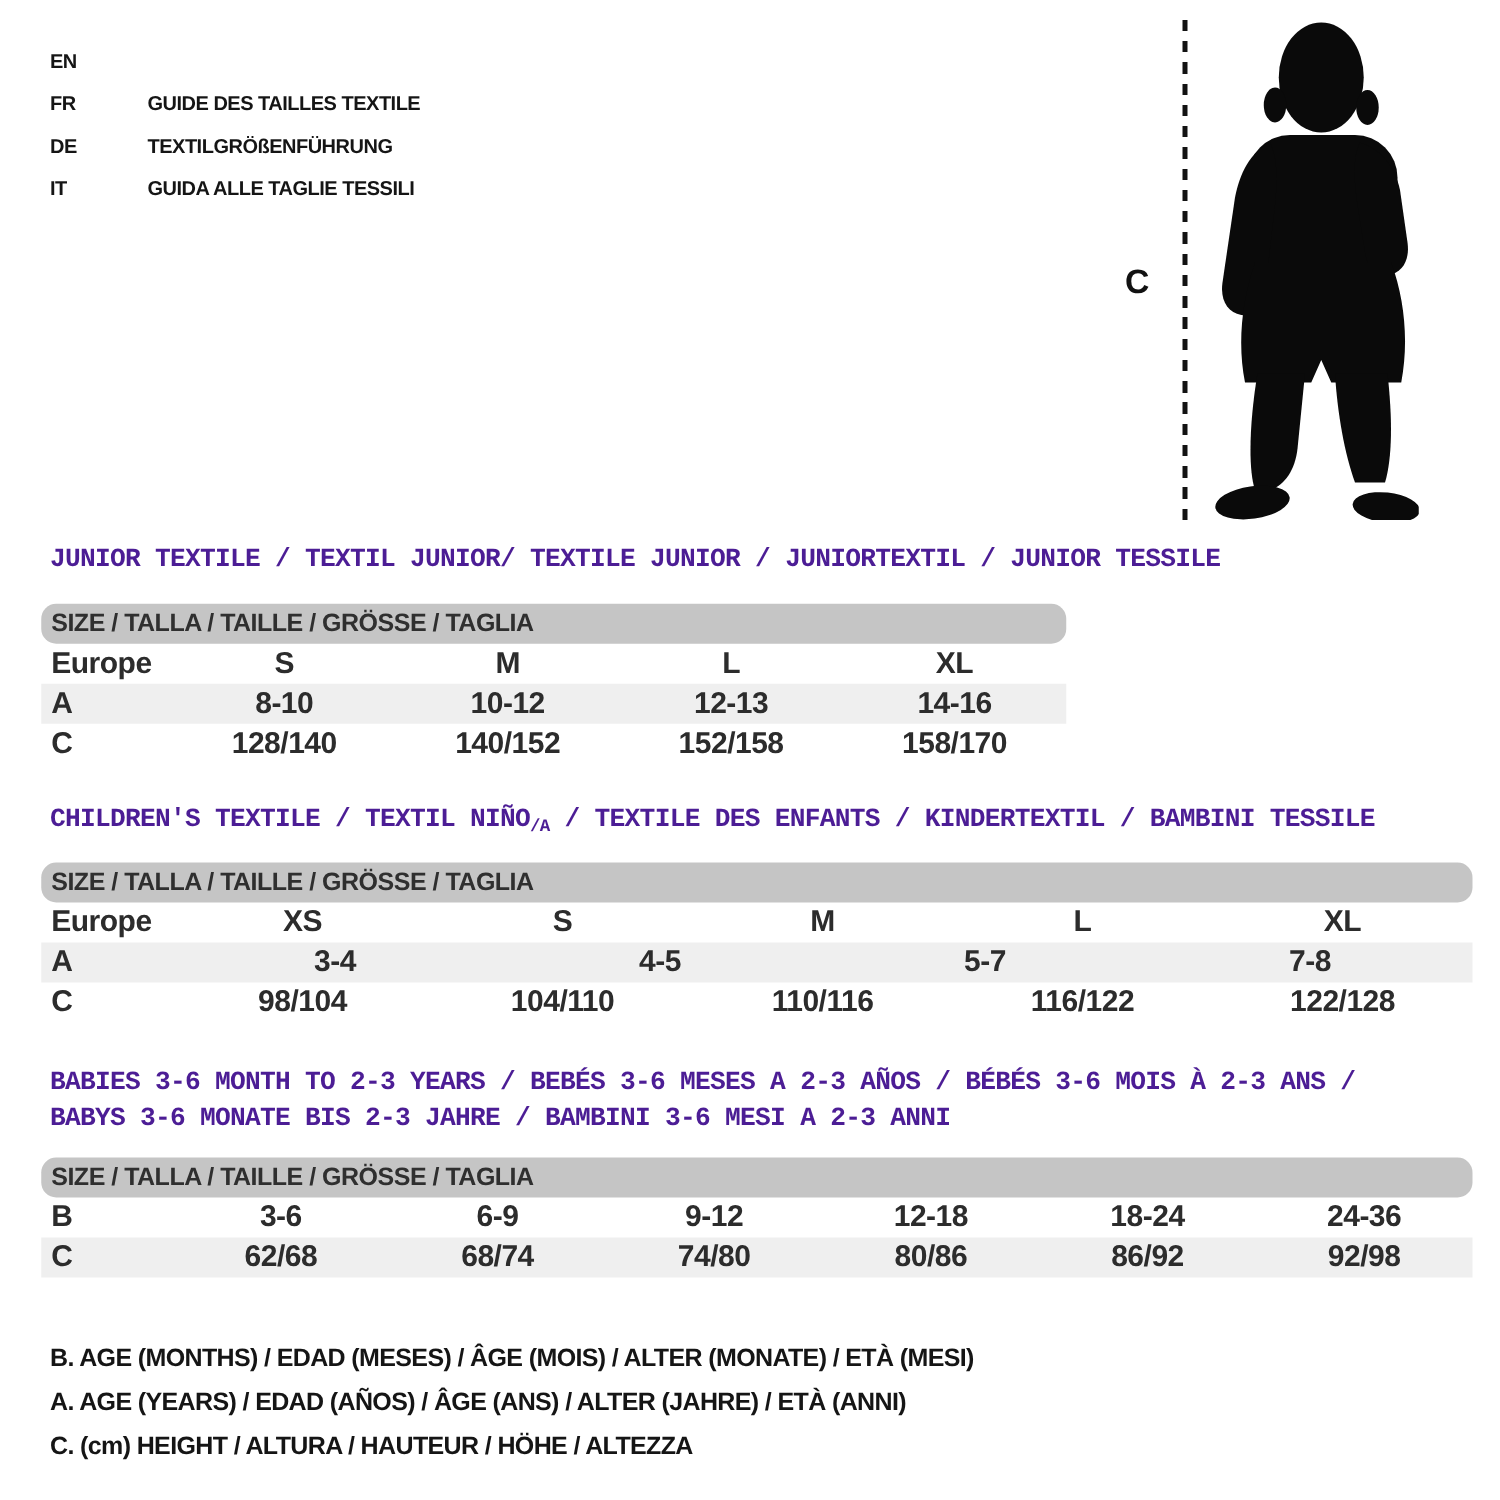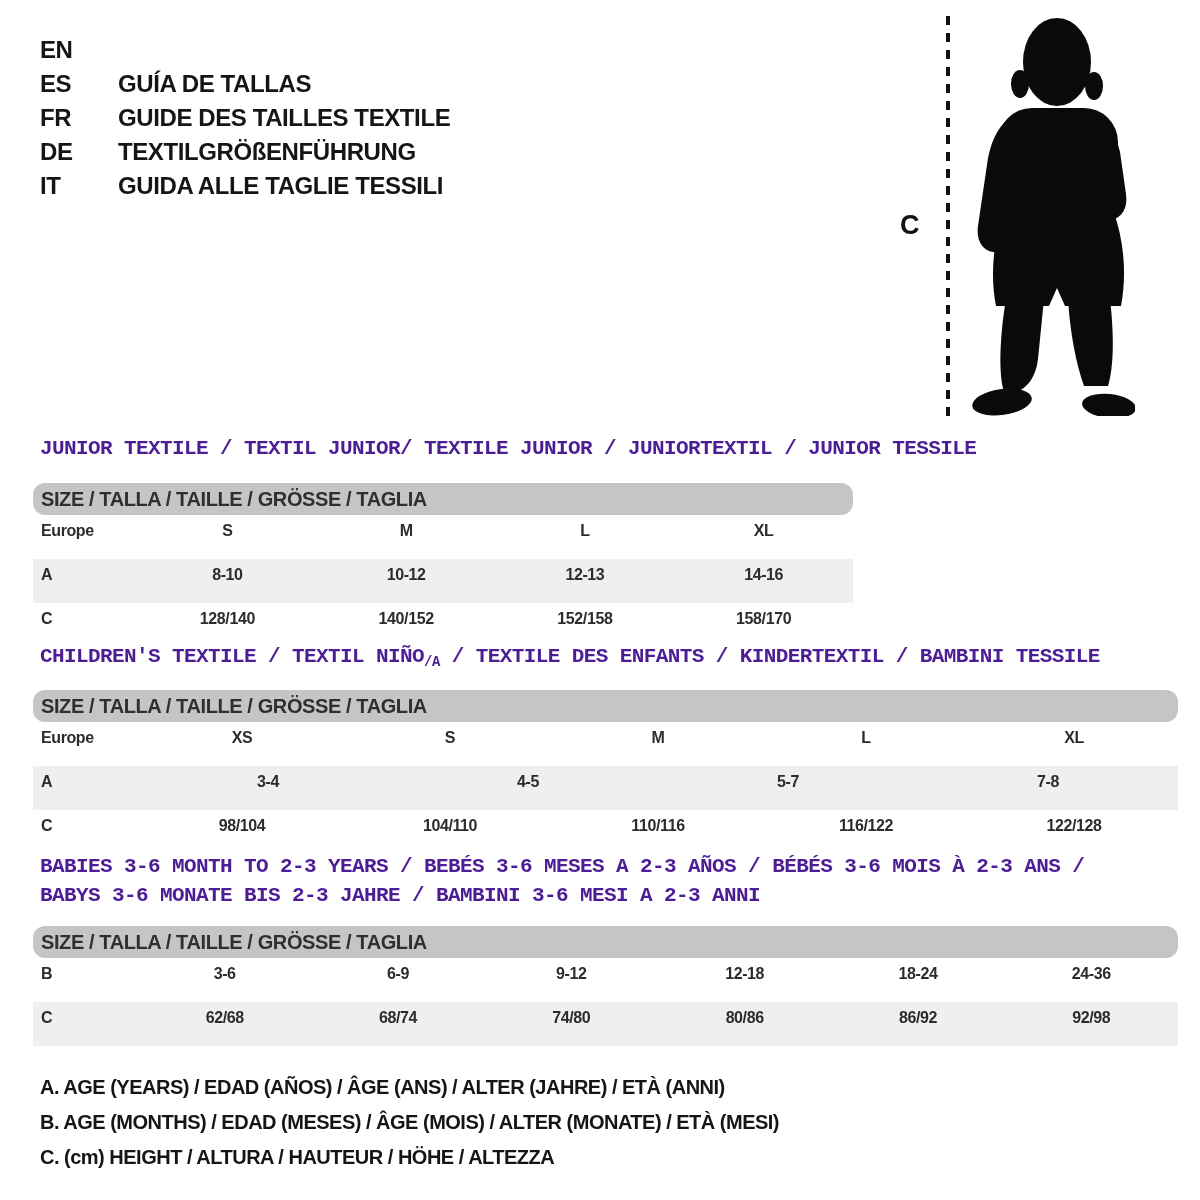--- a/index.html
+++ b/index.html
@@ -7,21 +7,21 @@
   body {
     width:1200px; height:1200px; position:relative; overflow:hidden;
     font-family:"Liberation Sans","DejaVu Sans",sans-serif;
     font-weight:700; font-stretch:condensed; color:#2d2d2d;
     -webkit-font-smoothing:antialiased;
   }
   .abs { position:absolute; }
 
   
   .lang-block { left:40px; top:33px; }
-  .lang-row { display:flex; height:34px; align-items:center; font-size:24px; letter-spacing:-0.4px; color:#151515; }
+  .lang-row { display:flex; height:34px; align-items:center; font-size:16px; letter-spacing:-0.4px; color:#151515; }
   .lang-code { width:78px; }
   .lang-title { white-space:nowrap; }
 
   
   .dash-line {
     left:946px; top:16px; width:4px; height:400px;
     background:repeating-linear-gradient(to bottom,#121212 0 9px,transparent 9px 17px);
   }
   .measure-c { left:900px; top:210px; font-size:27px; color:#111; letter-spacing:-0.4px; }
   .silhouette { left:963px; top:14px; width:172px; height:402px; }
@@ -29,38 +29,34 @@
   
   .sec-heading { font-size:21px; color:#4c1d95; letter-spacing:-0.6px; white-space:nowrap;font-family:Liberation Mono, monospace; }
   .sec-heading sub { font-size:14px; vertical-align:-4px; }
 
   
   .size-table { display:block; }
   .bar {
     height:32px; line-height:32px; background:#c5c5c5; color:#2f2f2f;
     font-size:20px; padding-left:8px; letter-spacing:-0.4px;border-radius:12px;
   }
-  .trow { display:flex; height:44px; line-height:32px; font-size:16px; letter-spacing:-0.4px; color:#2c2c2c; }
+  .trow { display:flex; height:32px; line-height:32px; font-size:24px; letter-spacing:-0.4px; color:#2c2c2c; }
   .trow .lbl { width:105px; padding-left:8px; }
   .trow .cell { flex:1; text-align:center; }
   .shaded { background:#efefef; }
 
   
   .legend-line { font-size:20px; height:35px; line-height:35px; color:#151515; letter-spacing:-0.5px; white-space:nowrap; }
 </style>
 </head>
 <body>
 
 <div class="abs lang-block">
   <div class="lang-row">
     <span class="lang-code">EN</span>
-  </div>
-  <div class="lang-row">
-    <span class="lang-code">ES</span>
-    <span class="lang-title">GUÍA DE TALLAS</span>
   </div>
   <div class="lang-row">
     <span class="lang-code">FR</span>
     <span class="lang-title">GUIDE DES TAILLES TEXTILE</span>
   </div>
   <div class="lang-row">
     <span class="lang-code">DE</span>
     <span class="lang-title">TEXTILGRÖßENFÜHRUNG</span>
   </div>
   <div class="lang-row">
@@ -167,16 +163,16 @@
     <span class="cell">62/68</span>
     <span class="cell">68/74</span>
     <span class="cell">74/80</span>
     <span class="cell">80/86</span>
     <span class="cell">86/92</span>
     <span class="cell">92/98</span>
   </div>
 </div>
 
 <div class="abs" style="left:40px;top:1070px;">
+  <div class="legend-line">B. AGE (MONTHS) / EDAD (MESES) / ÂGE (MOIS) / ALTER (MONATE) / ETÀ (MESI)</div>
   <div class="legend-line">A. AGE (YEARS) / EDAD (AÑOS) / ÂGE (ANS) / ALTER (JAHRE) / ETÀ (ANNI)</div>
-  <div class="legend-line">B. AGE (MONTHS) / EDAD (MESES) / ÂGE (MOIS) / ALTER (MONATE) / ETÀ (MESI)</div>
   <div class="legend-line">C. (cm) HEIGHT / ALTURA / HAUTEUR / HÖHE / ALTEZZA</div>
 </div>
 
 </body></html>

